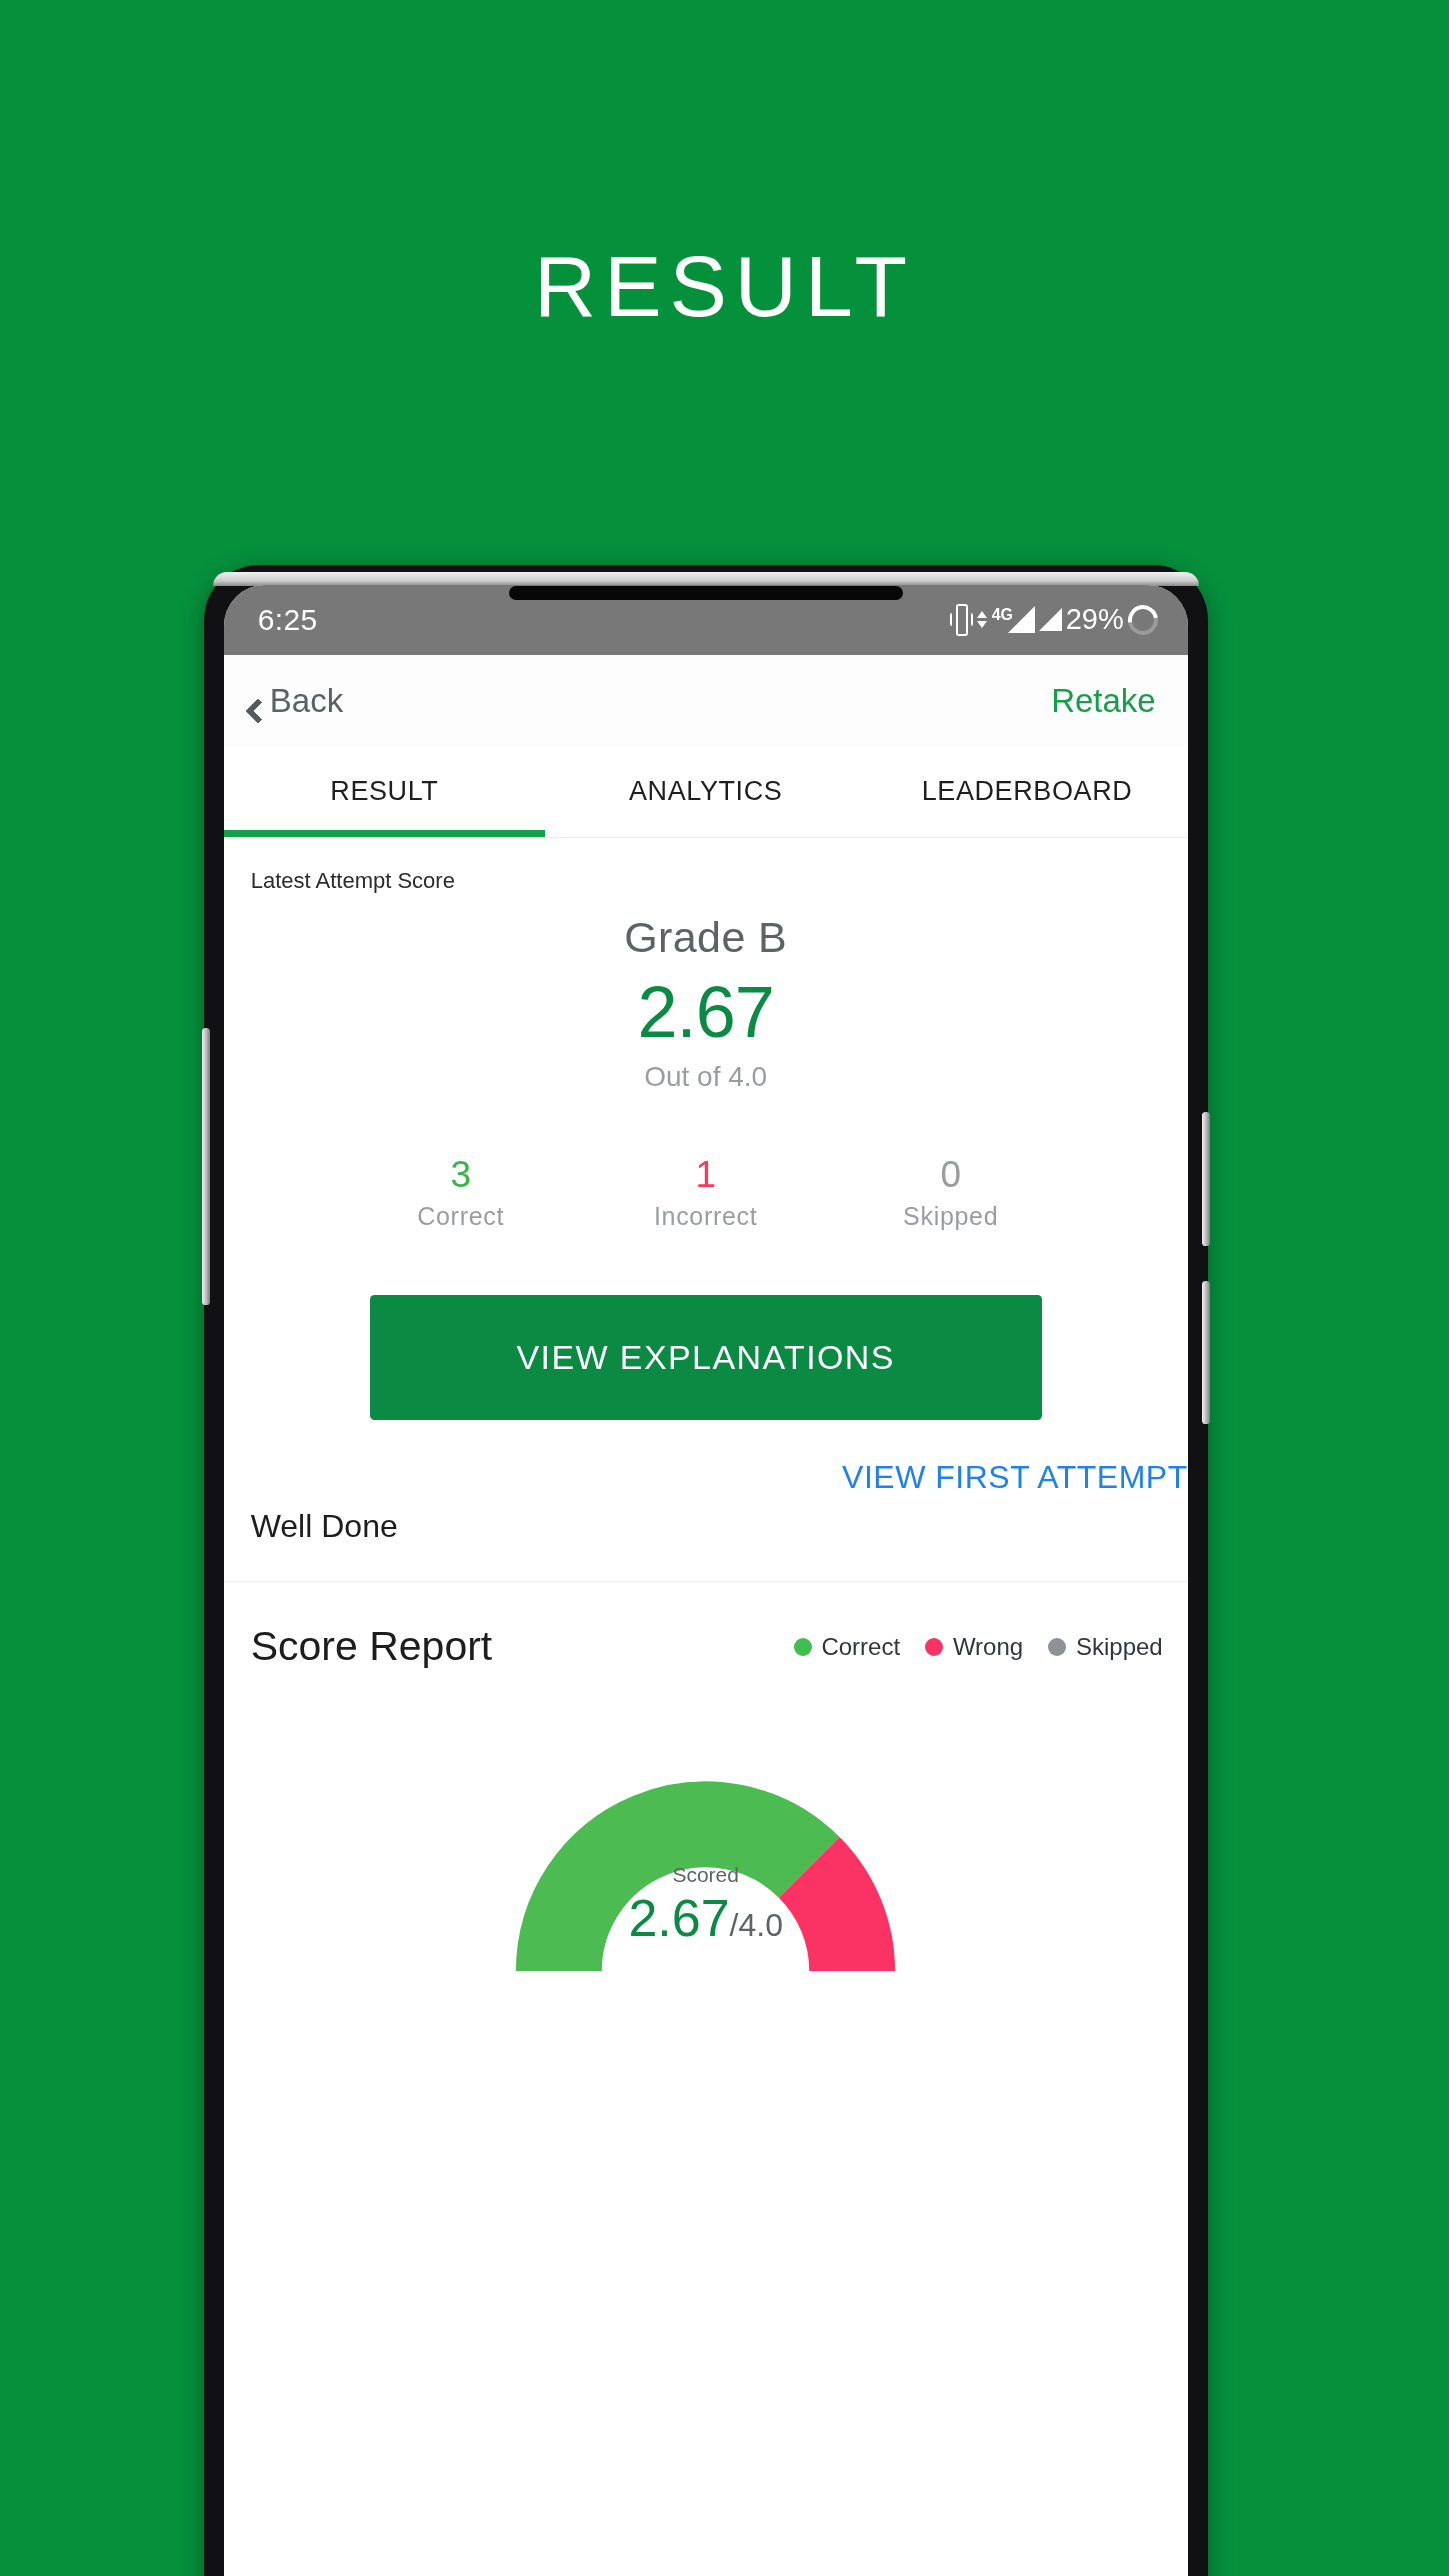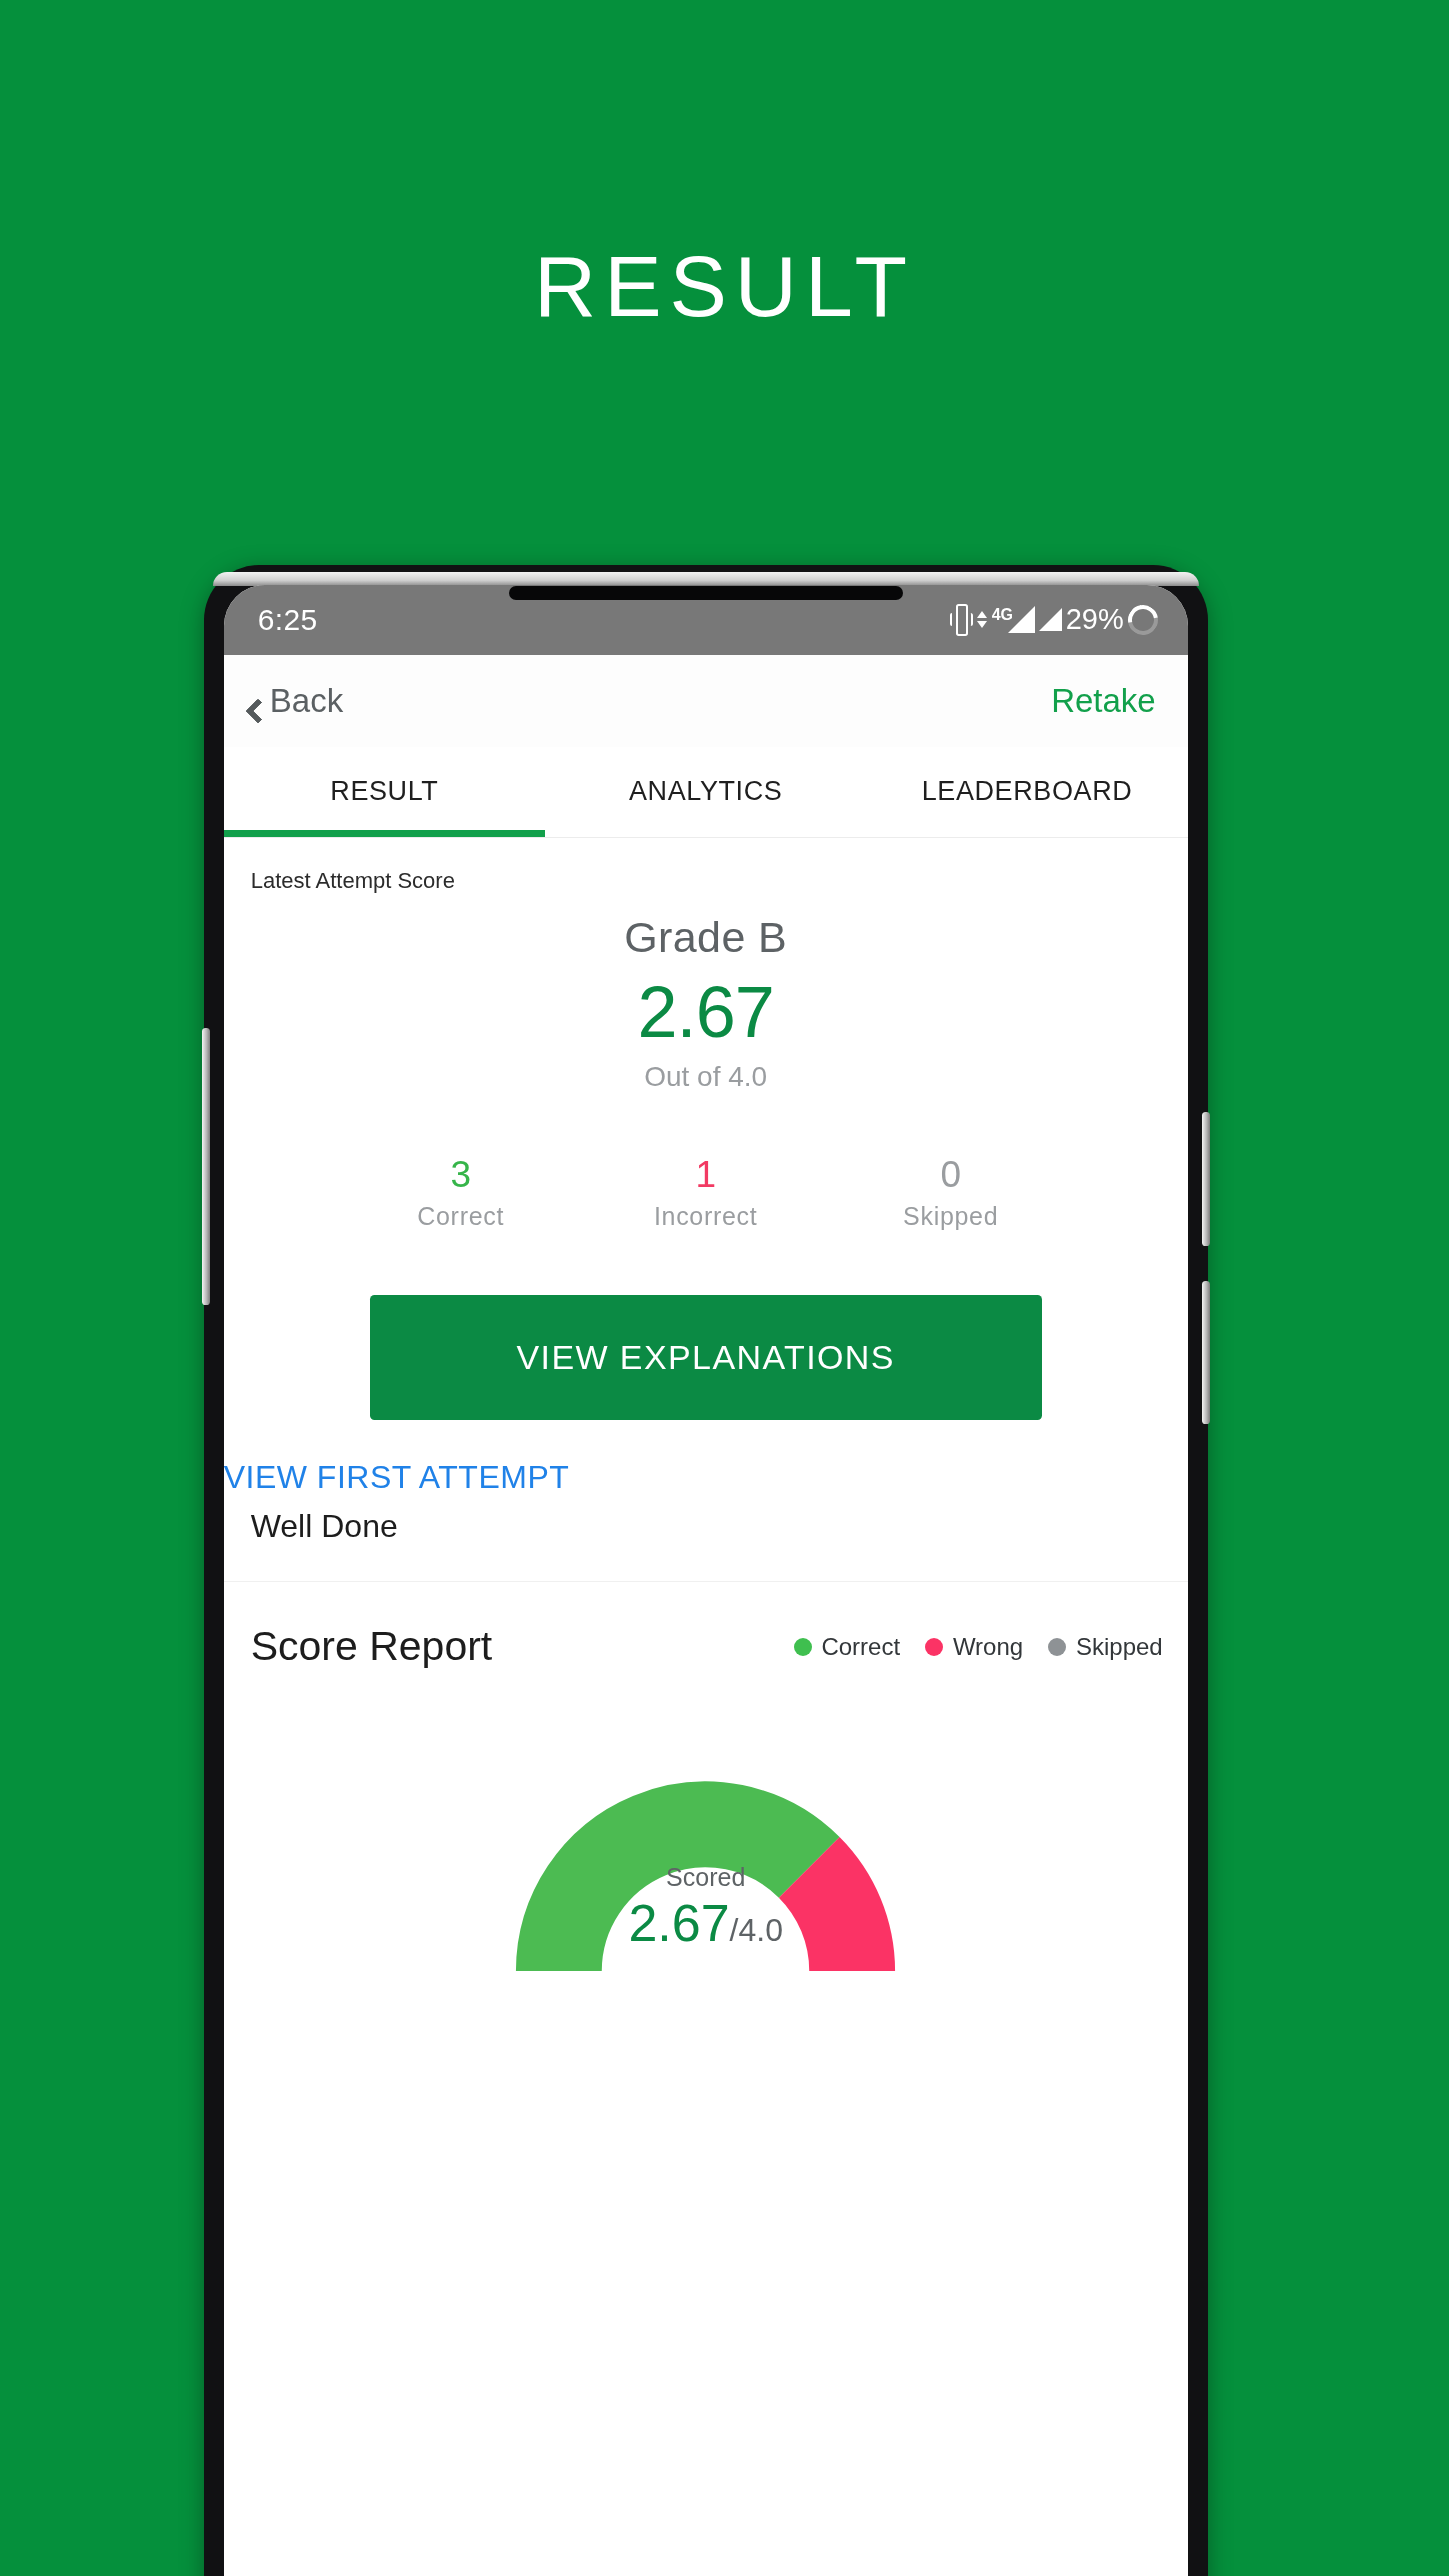--- a/index.html
+++ b/index.html
@@ -211,21 +211,21 @@
     color:#ffffff;
     font-size:34px;
     letter-spacing:1.4px;
     border:none;
     border-radius:4.5px;
     cursor:pointer;
     font-family:"Liberation Sans", sans-serif;
   }
   .link-secondary{
     display:block;
-    text-align:left;
+    text-align:right;
     margin-top:39px;
     font-size:32px;
     color:#2082E8;
     letter-spacing:0.5px;
     cursor:pointer;
   }
   .well-done{
     font-size:32px;
     color:#1d1d1d;
     padding-left:27px;
@@ -256,21 +256,21 @@
     margin:79px auto 0 auto;
   }
   .gauge-svg{ display:block; width:465px; height:242px; }
   .gauge-center{
     position:absolute;
     left:0; right:0;
     top:114px;
     text-align:center;
   }
   .gauge-scored{
-    font-size:25px; color:#5e6366;
+    font-size:21px; color:#5e6366;
   }
   .gauge-value{
     margin-top:5.4px;
     font-size:52px;
     color:#0B8A44;
     line-height:1;
   }
   .gauge-total{
     font-size:32px;
     color:#5e6366;

